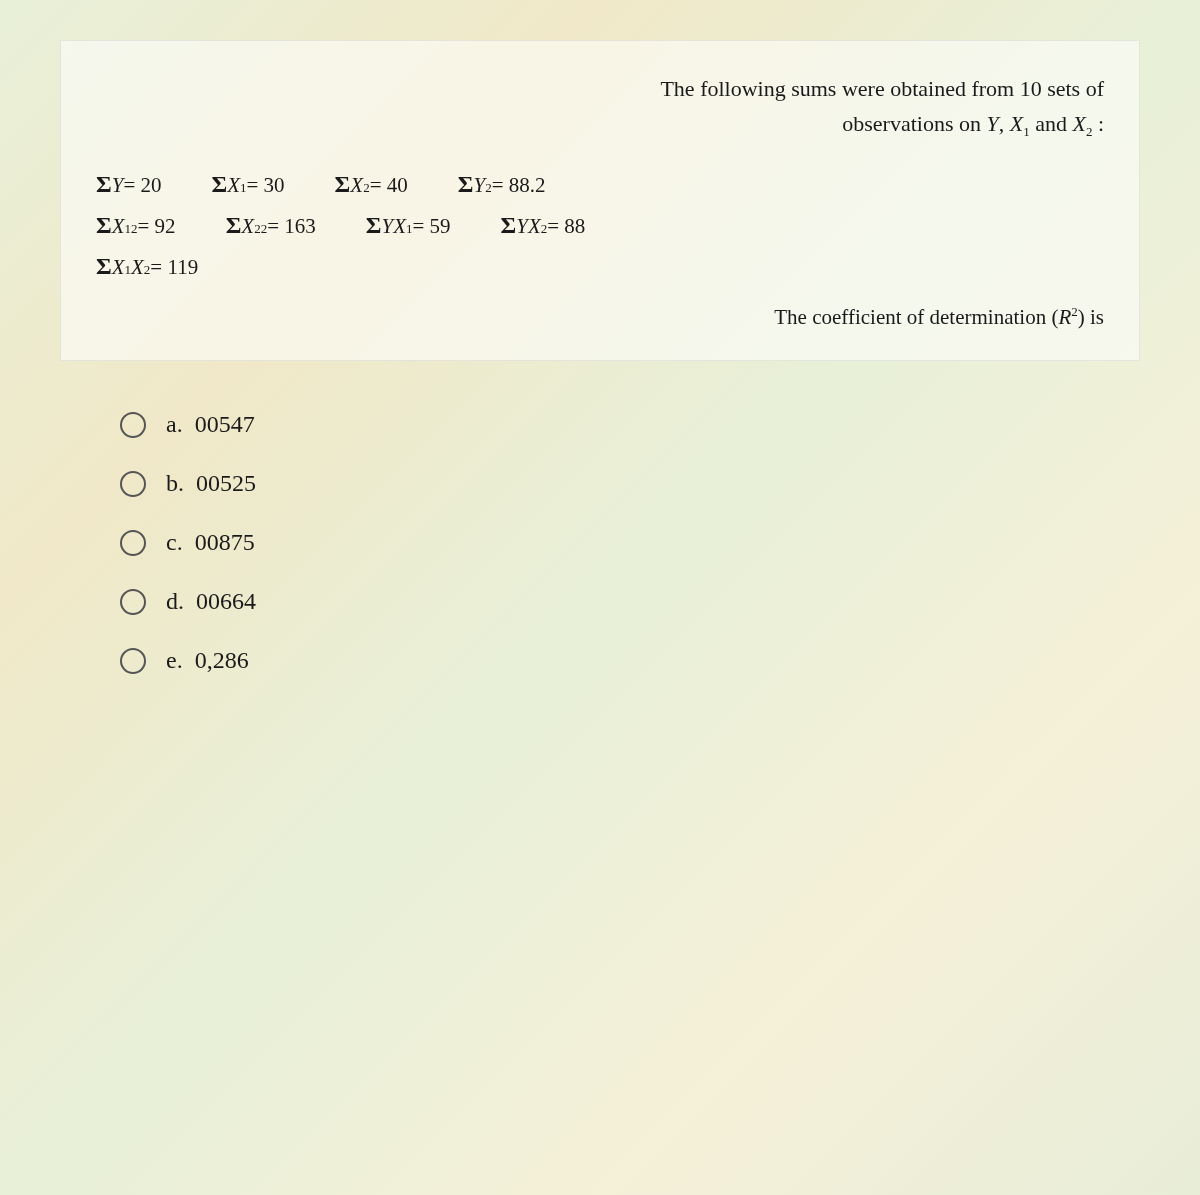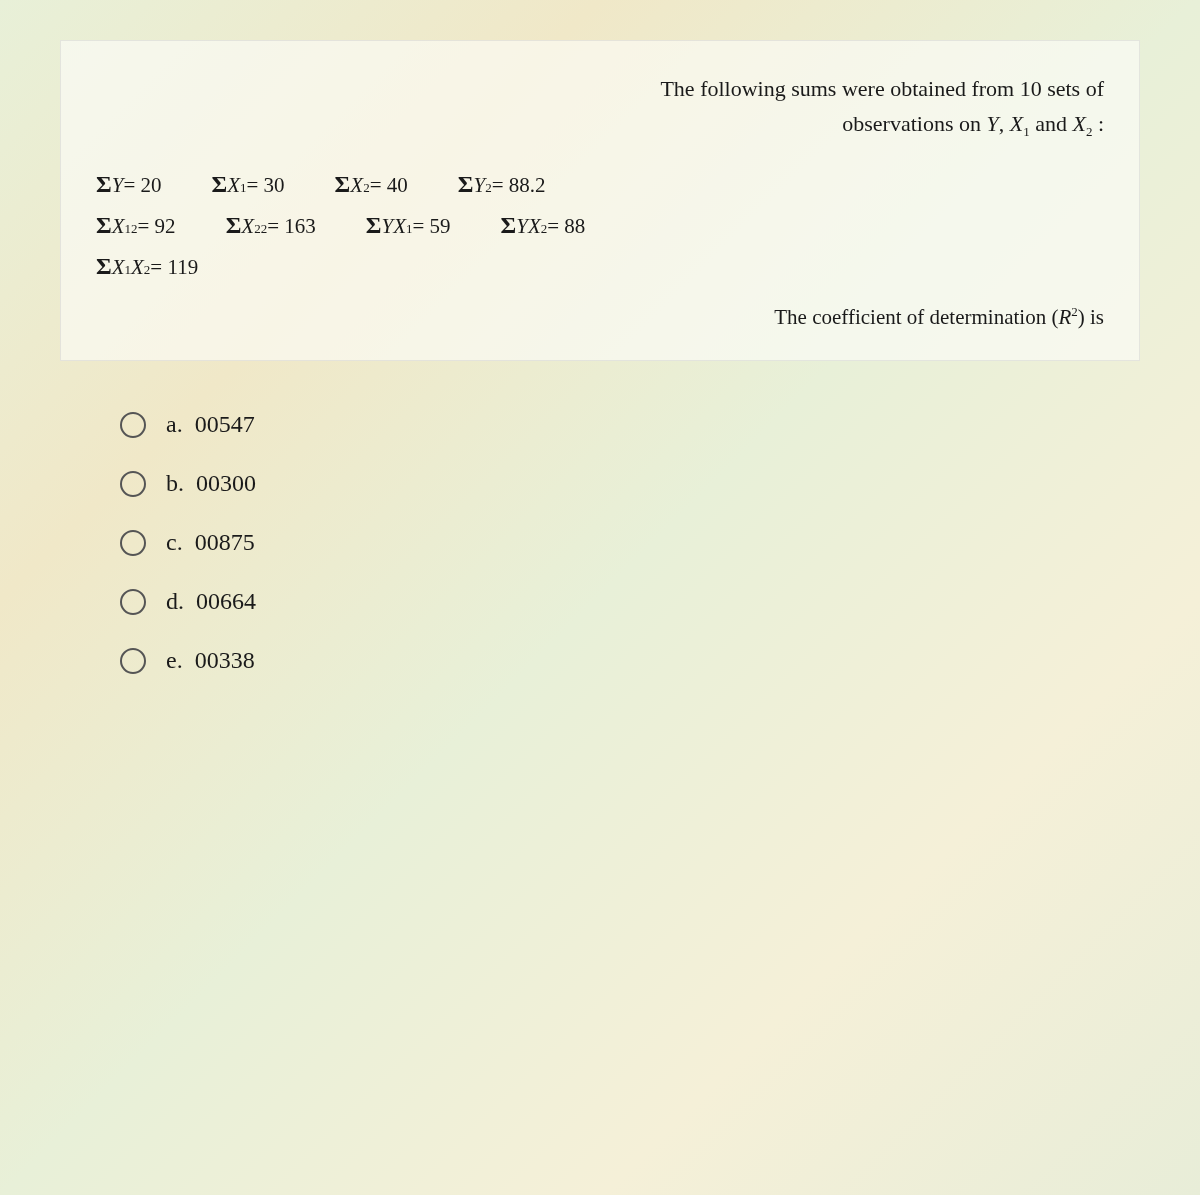--- a/index.html
+++ b/index.html
@@ -164,31 +164,31 @@
 
   <div class="options-section">
     <div class="option-item">
       <div class="radio-circle"></div>
       <span class="option-label">a.</span>
       <span class="option-value">00547</span>
     </div>
     <div class="option-item">
       <div class="radio-circle"></div>
       <span class="option-label">b.</span>
-      <span class="option-value">00300</span>
+      <span class="option-value">00525</span>
     </div>
     <div class="option-item">
       <div class="radio-circle"></div>
       <span class="option-label">c.</span>
       <span class="option-value">00875</span>
     </div>
     <div class="option-item">
       <div class="radio-circle"></div>
       <span class="option-label">d.</span>
       <span class="option-value">00664</span>
     </div>
     <div class="option-item">
       <div class="radio-circle"></div>
       <span class="option-label">e.</span>
-      <span class="option-value">00338</span>
+      <span class="option-value">0,286</span>
     </div>
   </div>
 </div>
 
 </body></html>

